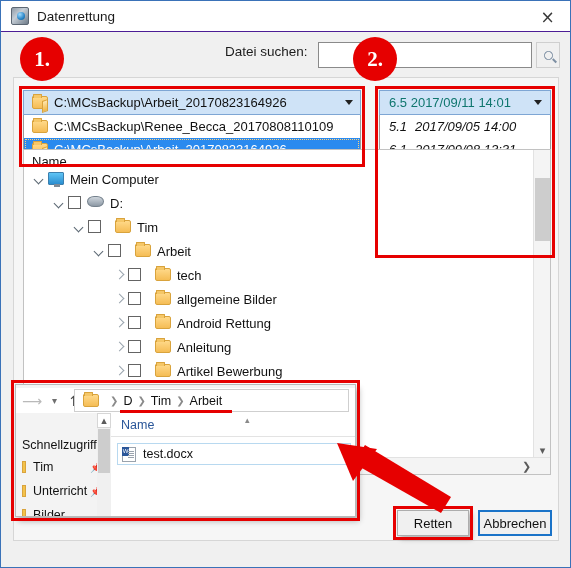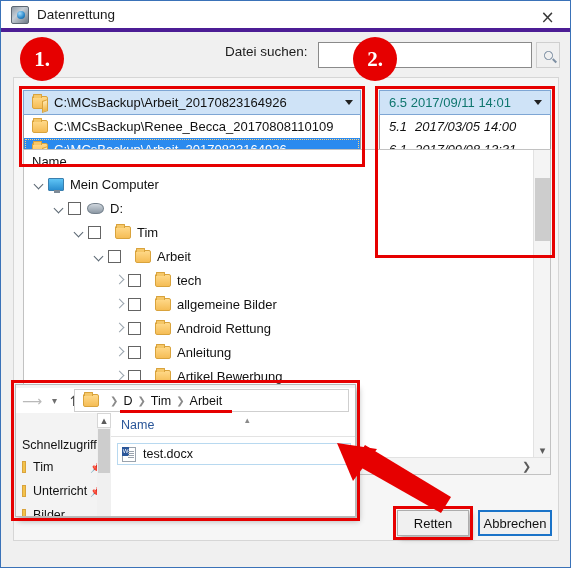--- a/index.html
+++ b/index.html
@@ -14,21 +14,21 @@
     width: 571px; height: 568px;
     background: #f0f0f0;
     border: 1px solid #3a72b8;
   }
 
   
   .titlebar {
     position: absolute; left: 0; top: 0; width: 569px; height: 31px;
     background: #ffffff;
     display: flex; align-items: center;
-    border-bottom: 4px solid #4c1d95;
+    border-bottom: 1px solid #4c1d95;
   }
   .title-icon {
     width: 18px; height: 18px; margin-left: 10px; margin-right: 8px;
     background: linear-gradient(135deg,#8e9aa6 0%, #c6ced6 40%, #6d7a88 100%);
     border: 1px solid #5c6773; border-radius: 2px;
     position: relative;
   }
   .title-icon::after {
     content: ""; position: absolute; left: 5px; top: 4px; width: 8px; height: 8px;
     border-radius: 50%;
@@ -149,21 +149,21 @@
     position: absolute; left: 22px; top: 148px; width: 528px; height: 326px;
     background: #ffffff; border: 1px solid #c2c2c2;
     overflow: hidden;
   }
   .tree-header {
     height: 22px; font-size: 13px; color: #111;
     display: flex; align-items: center; padding-left: 8px;
     background: #ffffff;
   }
   .tree-row {
-    height: 24px; display: flex; align-items: center; font-size: 13px; color: #111;
+    height: 24px; display: flex; font-size: 13px; color: #111;
   }
   .twisty {
     width: 14px; height: 14px; flex: none; margin-right: 2px;
     position: relative;
   }
   .twisty.down::after {
     content: ""; position: absolute; left: 3px; top: 4px;
     width: 6px; height: 6px; border-right: 1.6px solid #5a6672; border-bottom: 1.6px solid #5a6672;
     transform: rotate(45deg);
   }
@@ -362,21 +362,21 @@
     </div>
   </div>
 
   <div class="combo2">
     <span class="v-txt">6.5  2017/09/11 14:01</span>
     <span class="combo2-arrow"></span>
   </div>
   <div class="combo2-list">
     <div class="c2-item">
       <span class="c2-ver">5.1</span>
-      <span>2017/03/05 14:00</span>
+      <span>2017/09/05 14:00</span>
     </div>
     <div class="c2-item">
       <span class="c2-ver">6.1</span>
       <span>2017/09/08 13:31</span>
     </div>
     <div class="c2-item">
       <span class="c2-ver">6.2</span>
       <span>2017/09/08 14:01</span>
     </div>
     <div class="c2-item">

